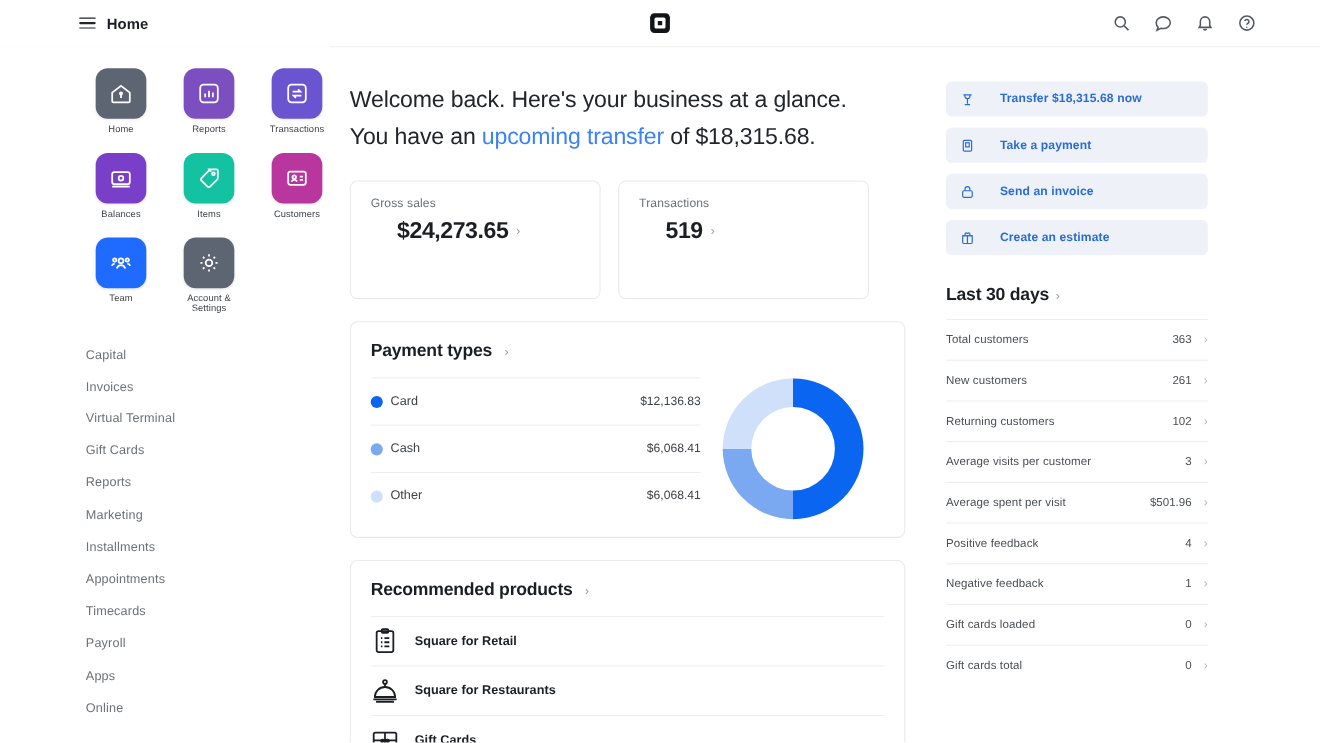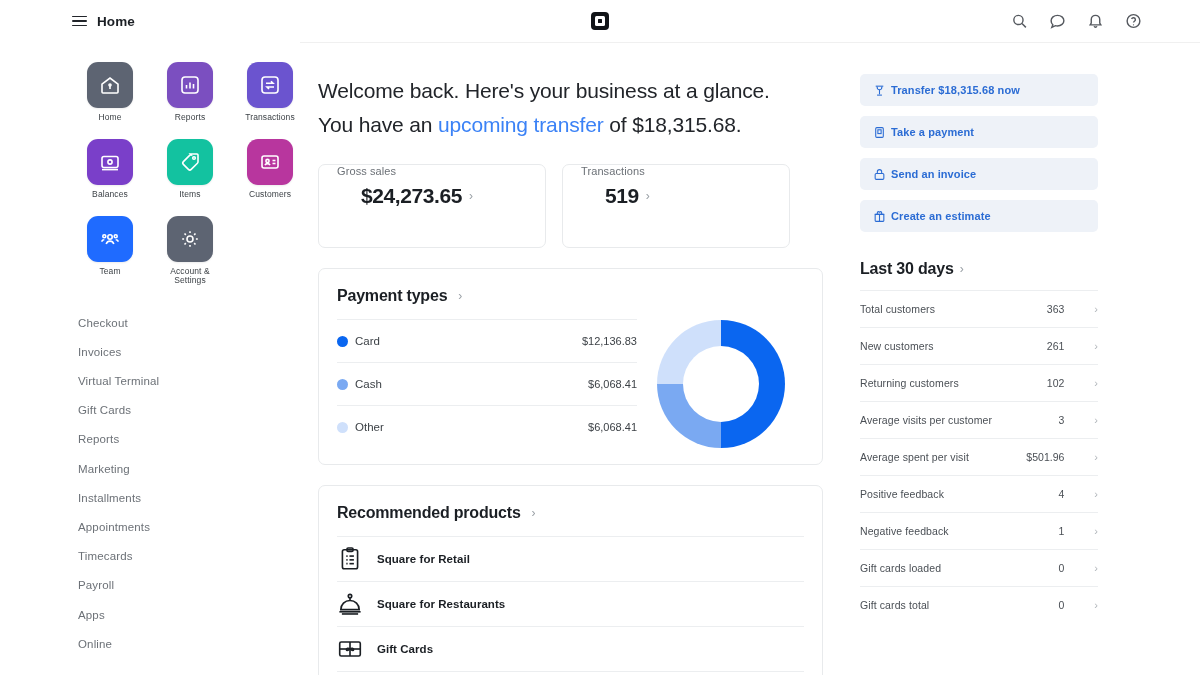--- a/index.html
+++ b/index.html
@@ -112,24 +112,24 @@
     font-size: 21px; color: #22252a; font-weight: normal;
     line-height: 1.62; letter-spacing: -.15px;
   }
   .greeting-link { color: #3b82f6; }
 
   .kpi-row {
     display: flex; gap: 16px;
     margin: 22px 0 0 18px;
   }
   .kpi-card {
-    width: 228px; height: 84px;
+    width: 228px; height: 108px;
     border: 1px solid #e8eaec; border-radius: 7px;
     background: #fff;
-    padding: 0 18px; box-sizing: border-box;
+    padding: 14px 18px; box-sizing: border-box;
     cursor: pointer;
   }
   .kpi-label { font-size: 11px; color: #6c7177; letter-spacing: .1px; }
   .kpi-value-row { display: flex; align-items: center; gap: 7px; margin-top: 7px; margin-left: 24px; }
   .kpi-value { font-size: 21px; font-weight: bold; color: #1b1f24; letter-spacing: -.4px; }
   .chev { color: #9aa0a6; font-size: 12px; line-height: 1; }
 
   .panel {
     margin: 20px 0 0 18px;
     width: 505px;
@@ -176,36 +176,35 @@
 
   
   .rail {
     position: absolute; top: 42px; left: 840px;
     width: 360px; height: 633px;
   }
   .actions { margin: 32px 0 0 20px; width: 238px; }
   .action-btn {
     height: 32px; margin-bottom: 10px;
     background: #eef2f8; border-radius: 5px;
-    display: flex; align-items: center; gap: 5px;
+    display: flex; align-items: center; gap: 23px;
     padding: 0 13px; box-sizing: border-box;
     cursor: pointer;
   }
   .action-icon { width: 13px; height: 13px; color: #2b6cd4; flex: none; }
   .action-icon svg { display: block; width: 13px; height: 13px; }
   .action-label { font-size: 11px; font-weight: bold; color: #2b6cd4; letter-spacing: .1px; }
 
   .stats { margin: 28px 0 0 20px; width: 238px; }
   .stats-title-row { display: flex; align-items: center; gap: 6px; padding-bottom: 12px; }
   .stats-title { font-size: 16px; font-weight: bold; color: #1b1f24; letter-spacing: -.2px; }
   .stat-row {
     display: flex; align-items: center;
     height: 36px; border-top: 1px solid #eceef0;
     cursor: pointer;
-    gap: 19px;
   }
   .stat-label { font-size: 10.5px; color: #4a4f55; letter-spacing: .1px; }
   .stat-value { margin-left: auto; font-size: 10.5px; color: #4a4f55; }
   .stat-chev { margin-left: 11px; color: #b0b5ba; font-size: 11px; line-height: 1; }
 </style>
 </head>
 <body>
 
 <div id="app">
 
@@ -347,21 +346,21 @@
               <circle cx="12" cy="12" r="3"></circle>
               <path d="M12 4.2v1.9M12 17.9v1.9M4.2 12h1.9M17.9 12h1.9M6.5 6.5l1.35 1.35M16.15 16.15l1.35 1.35M17.5 6.5l-1.35 1.35M7.85 16.15L6.5 17.5"></path>
             </svg>
         </div>
         <div class="app-label">Account &amp; Settings</div>
       </div>
 
     </div>
 
     <div class="nav-links">
-      <div class="nav-link">Checkout</div>
+      <div class="nav-link">Capital</div>
       <div class="nav-link">Invoices</div>
       <div class="nav-link">Virtual Terminal</div>
       <div class="nav-link">Gift Cards</div>
       <div class="nav-link">Reports</div>
       <div class="nav-link">Marketing</div>
       <div class="nav-link">Installments</div>
       <div class="nav-link">Appointments</div>
       <div class="nav-link">Timecards</div>
       <div class="nav-link">Payroll</div>
       <div class="nav-link">Apps</div>

